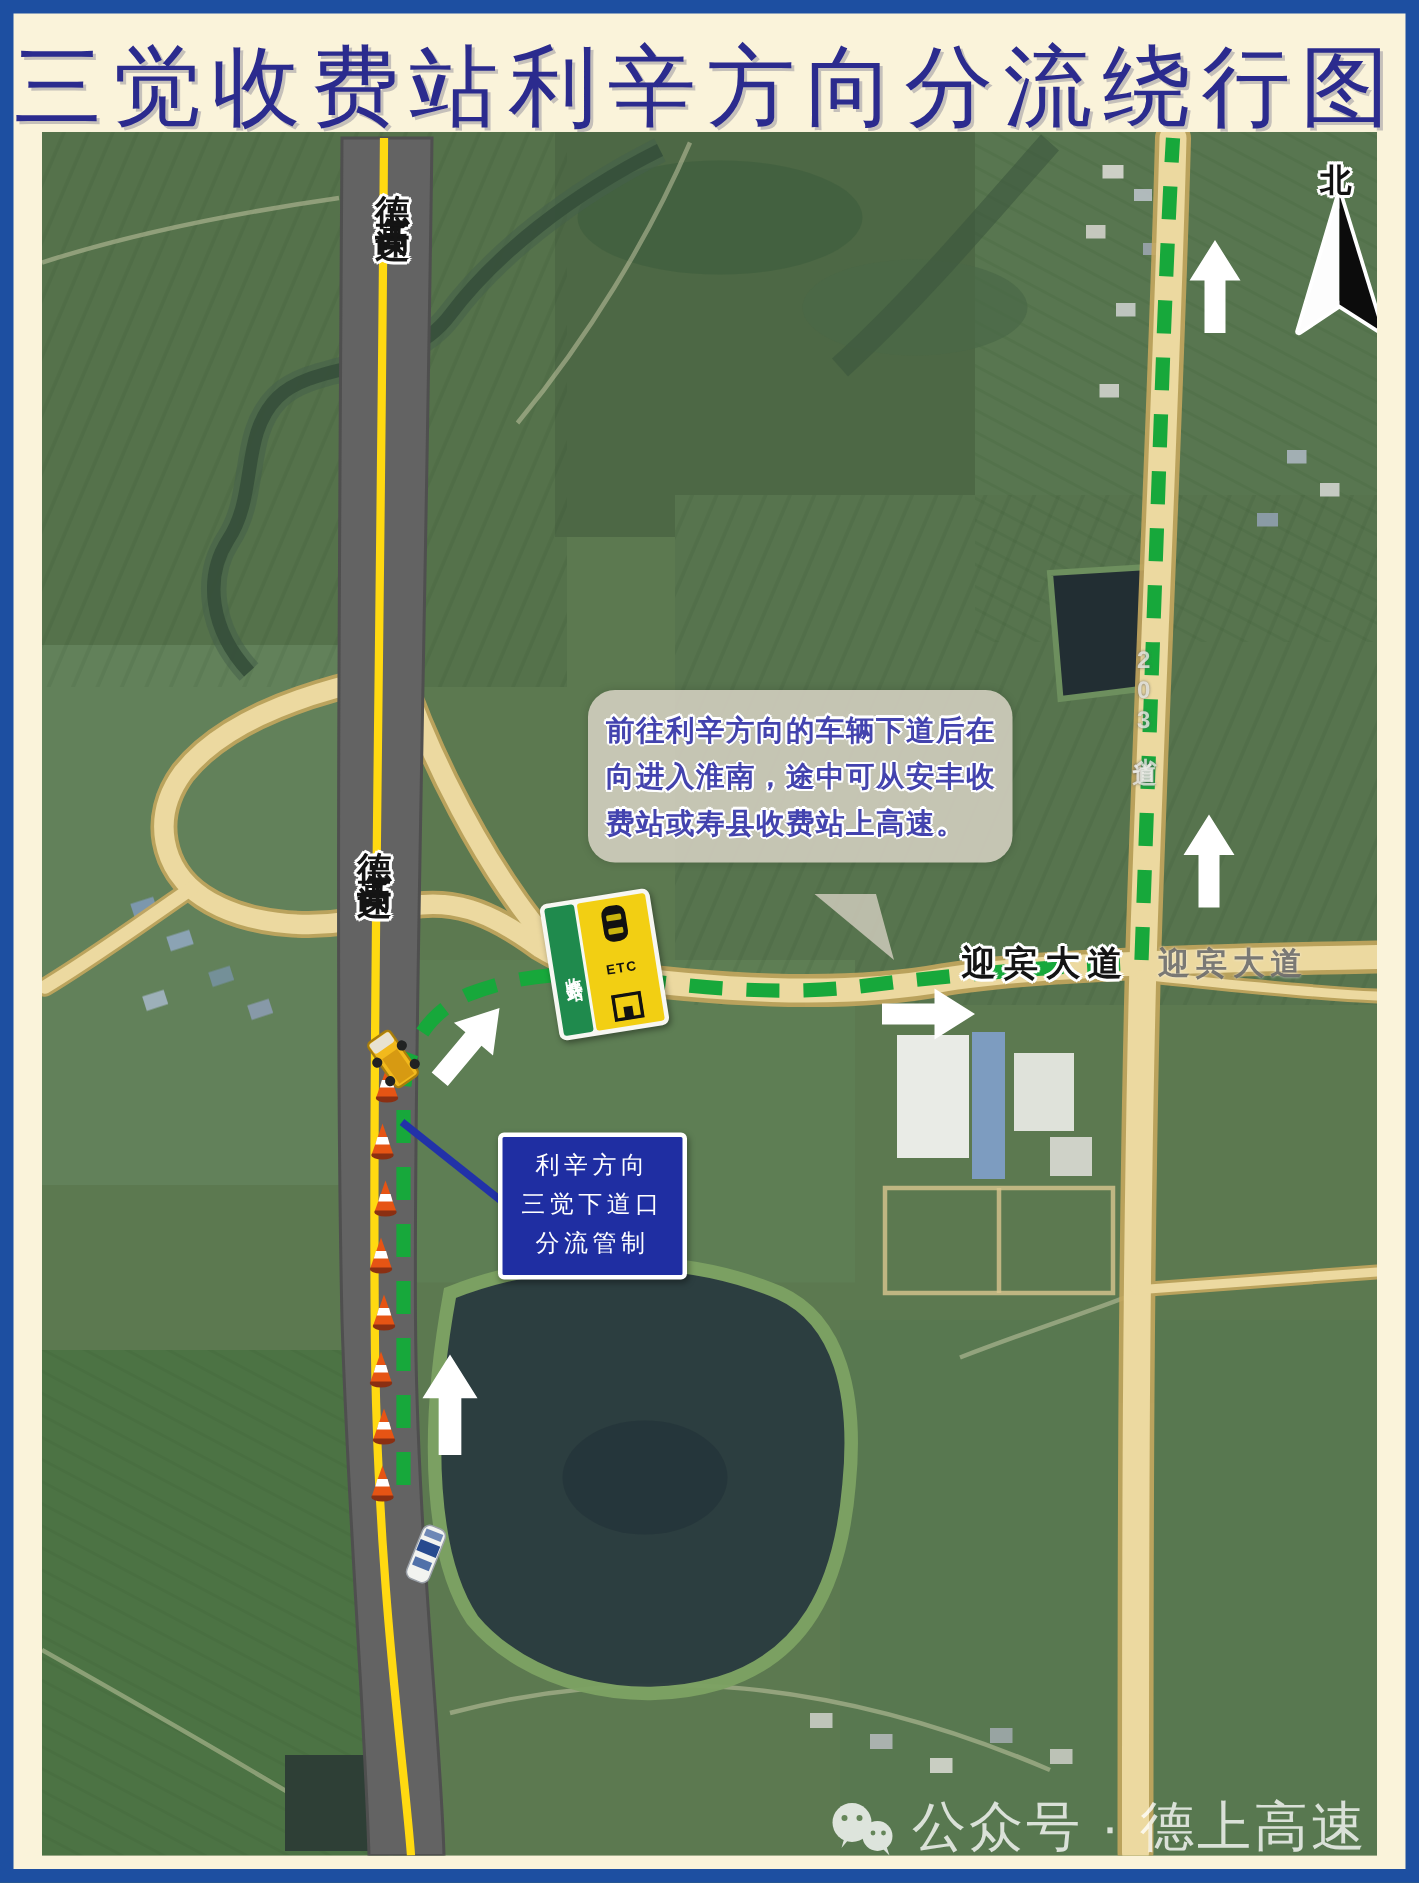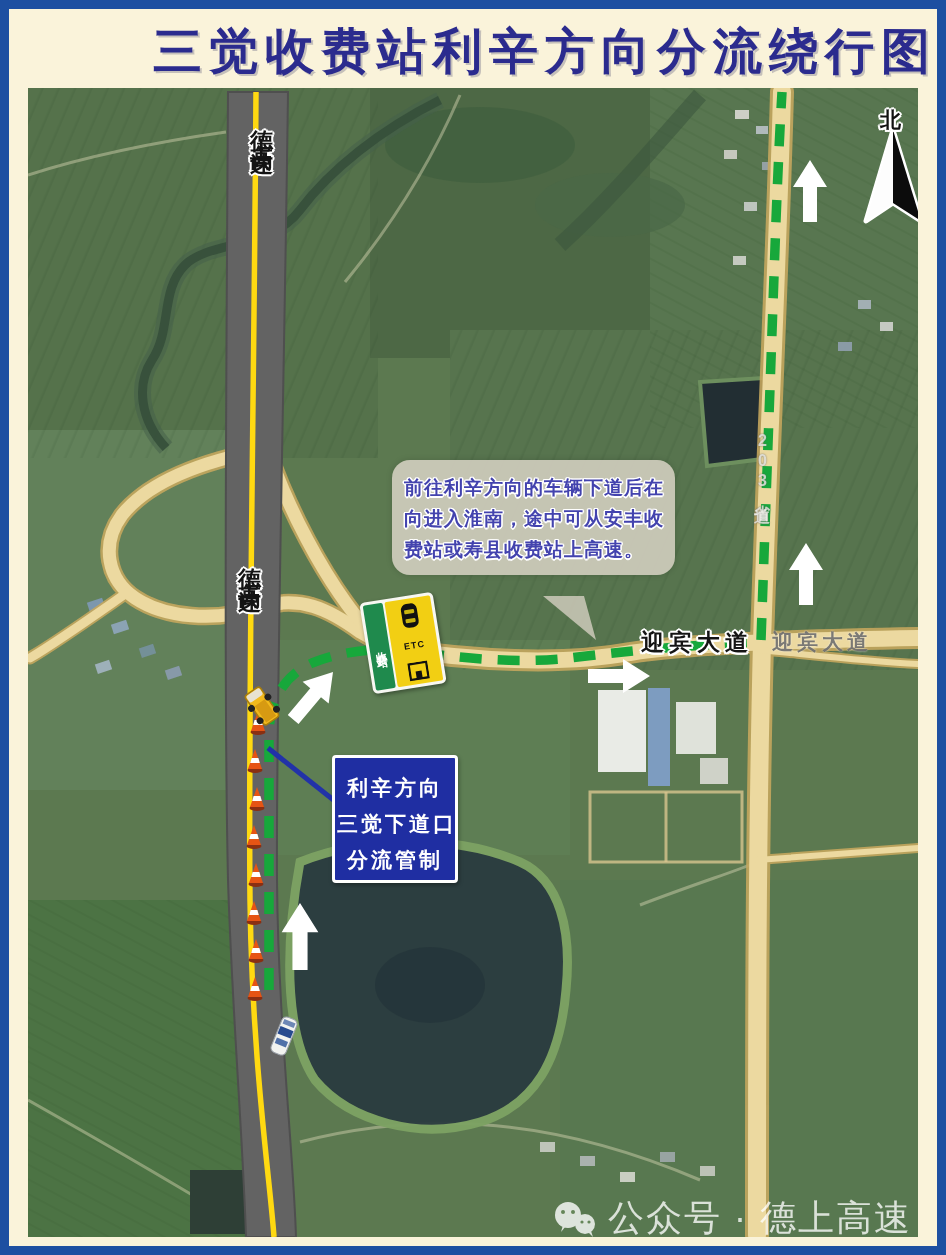--- a/index.html
+++ b/index.html
@@ -1,20 +1,20 @@
 <!DOCTYPE html>
 <html><head>
 <meta charset="utf-8">
 <style>
   html,body{margin:0;padding:0;background:#1d4fa1;}
   .canvas{position:relative;width:946px;height:1255px;background:#1d4fa1;overflow:hidden;
           font-family:"Liberation Sans","DejaVu Sans",sans-serif;}
   .panel{position:absolute;left:9px;top:9px;width:928px;height:1237px;background:#faf3da;}
-  .title{position:absolute;left:0;top:10px;width:100%;text-align:right;
-         font-size:49px;font-weight:700;letter-spacing:7px;color:#2b2b8e;
+  .title{position:absolute;left:0;top:10px;width:100%;text-align:left;
+         font-size:59px;font-weight:400;letter-spacing:7px;color:#2b2b8e;
          text-shadow:2px 2px 0 rgba(40,40,90,.25);}
   .map{position:absolute;left:19px;top:79px;width:890px;height:1149px;background:#5c7950;overflow:hidden;}
   .map svg.base{position:absolute;left:0;top:0;}
 
   .ol{position:absolute;}
   .outline-w{text-shadow:-2px 0 0 #fff,2px 0 0 #fff,0 -2px 0 #fff,0 2px 0 #fff,
              -1.5px -1.5px 0 #fff,1.5px -1.5px 0 #fff,-1.5px 1.5px 0 #fff,1.5px 1.5px 0 #fff;}
   .vlabel{writing-mode:vertical-rl;text-orientation:upright;font-weight:700;color:#141414;
           font-size:23px;letter-spacing:7px;line-height:1;}
   .h-road-label{font-weight:700;color:#141414;font-size:23px;letter-spacing:5px;white-space:nowrap;}
@@ -26,21 +26,21 @@
 
   .callout-main{left:364px;top:372px;width:268px;background:rgba(213,208,194,.88);
         border-radius:18px;padding:12px 3px 10px 12px;box-shadow:0 0 6px rgba(0,0,0,.15);}
   .callout-main .line{font-size:19px;font-weight:700;color:#4343ae;letter-spacing:1px;
         line-height:31px;white-space:nowrap;
         text-shadow:-1.5px 0 0 #fff,1.5px 0 0 #fff,0 -1.5px 0 #fff,0 1.5px 0 #fff,
         -1px -1px 0 #fff,1px -1px 0 #fff,-1px 1px 0 #fff,1px 1px 0 #fff;}
 
   .control-box{left:304px;top:667px;width:116px;background:#1f2ea2;border:3px solid #fff;
         border-radius:4px;padding:7px 2px;text-align:center;box-shadow:1px 2px 4px rgba(0,0,0,.35);}
-  .control-box .line{font-size:21px;font-weight:700;color:#fff;letter-spacing:3px;line-height:26px;white-space:nowrap;margin-top:10px;}
+  .control-box .line{font-size:16px;font-weight:400;color:#fff;letter-spacing:3px;line-height:26px;white-space:nowrap;}
 
   .toll-sign{left:338px;top:509px;width:74px;height:92px;background:#f7f7f2;border-radius:5px;
         transform:rotate(-9deg);box-shadow:1px 2px 4px rgba(0,0,0,.4);padding:3px;display:flex;gap:2px;box-sizing:border-box;}
   .toll-green{width:20px;background:#1f8a4d;border-radius:2px;display:flex;align-items:center;justify-content:center;}
   .toll-green .txt{writing-mode:vertical-rl;text-orientation:upright;color:#fff;font-size:11px;font-weight:700;letter-spacing:2px;}
   .toll-yellow{flex:1;background:#f2cf13;border-radius:2px;display:flex;flex-direction:column;
         align-items:center;justify-content:space-between;padding:4px 0;}
   .toll-etc{font-size:9px;font-weight:900;color:#111;letter-spacing:1px;}
 
   .watermark{right:6px;top:1106px;display:flex;align-items:center;gap:10px;}

